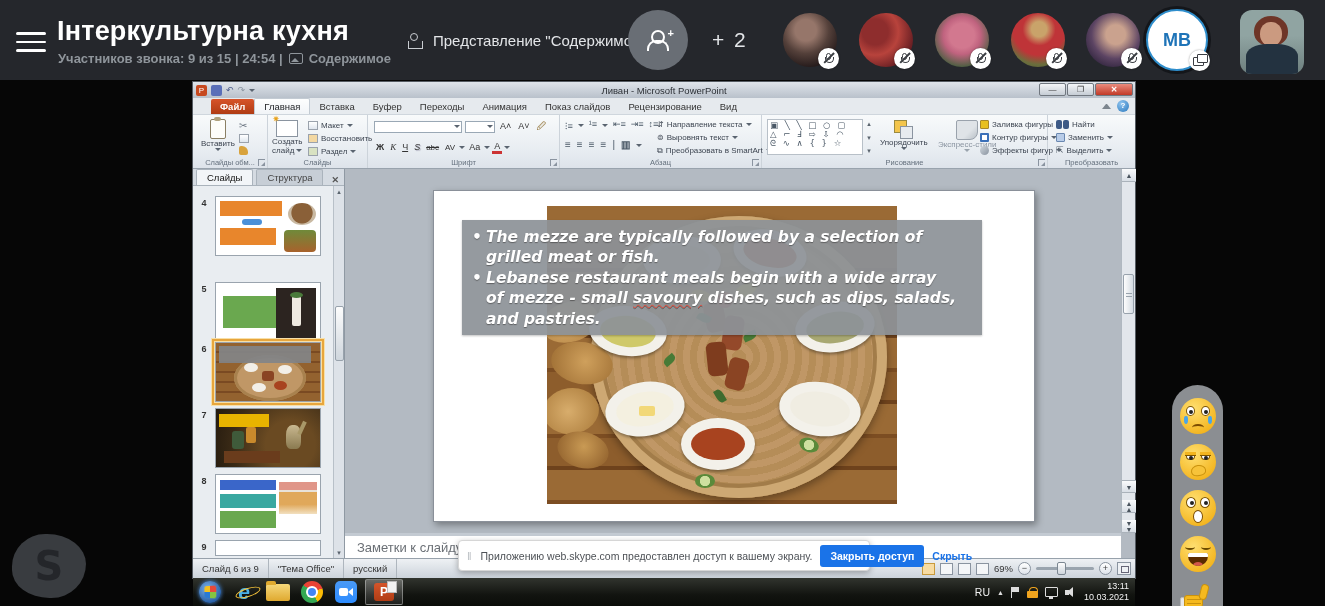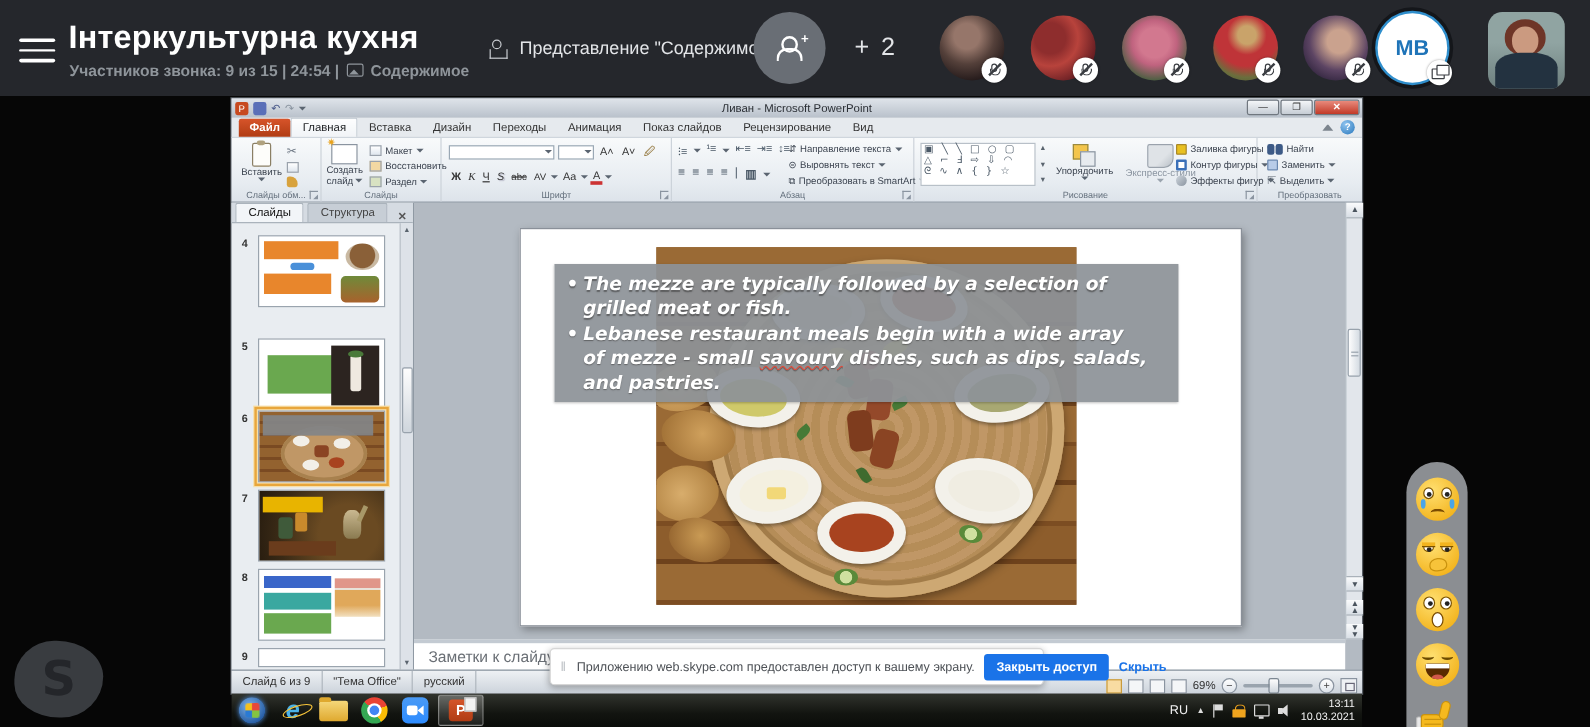--- a/index.html
+++ b/index.html
@@ -51,21 +51,21 @@
   .pp{position:absolute;left:193px;top:82px;width:942px;height:496px;background:#b3bac2;box-shadow:0 0 0 1px #565c63}
   .pp-titlebar{position:absolute;left:0;top:0;width:100%;height:16px;background:linear-gradient(#dfe4ea,#b9c1cb);display:flex;align-items:center}
   .pp-title{position:absolute;left:0;right:0;text-align:center;font-size:9.5px;color:#2b2f35}
   .qat{display:flex;align-items:center;gap:4px;padding-left:3px;position:relative;z-index:2}
   .qico{width:11px;height:11px;border-radius:2px;font-size:8px;line-height:11px;text-align:center;color:#fff}
   .wbtns{position:absolute;right:2px;top:1px;display:flex;gap:1px;z-index:2}
   .wb{width:27px;height:13px;border:1px solid #70777f;border-radius:2px;background:linear-gradient(#f4f6f8,#c6cdd5);font-size:8px;line-height:11px;text-align:center;color:#333}
   .wb.close{width:38px;background:linear-gradient(#e98b7d,#c23a28);color:#fff;font-weight:bold}
   .pp-tabs{position:absolute;left:0;top:16px;width:100%;height:17px;background:#e6eaee;border-bottom:1px solid #cfd6dd;display:flex;align-items:flex-end;font-size:9.5px;color:#333}
   .pptab{padding:2px 9px 2px;cursor:default}
-  .pptab.file{background:linear-gradient(#d7542a,#b03c14);color:#fff;border-radius:2px 2px 0 0;margin-left:6px;font-weight:bold}
+  .pptab.file{background:linear-gradient(#d7542a,#b03c14);color:#fff;border-radius:2px 2px 0 0;margin-left:18px;font-weight:bold}
   .pptab.active{background:linear-gradient(#fdfefe,#f1f4f7);border:1px solid #c3cbd3;border-bottom:none;border-radius:2px 2px 0 0;color:#1d1f22}
   .ribbon-extra{position:absolute;right:6px;top:18px;display:flex;gap:6px;align-items:center}
   .helpico{width:12px;height:12px;border-radius:50%;background:radial-gradient(circle at 35% 30%,#8fc4ef,#2a78bd);color:#fff;font-size:8px;font-weight:bold;text-align:center;line-height:12px}
   .collapseico{width:9px;height:5px;border-left:4px solid transparent;border-right:4px solid transparent;border-bottom:5px solid #7c858e}
   .ribbon{position:absolute;left:0;top:33px;width:100%;height:54px;background:linear-gradient(#f8fafb,#e7ecf1 70%,#dde3ea);border-bottom:1px solid #99a3ad;display:flex}
   .rgroup{position:relative;height:100%;border-right:1px solid #ccd3da}
   .rglabel{position:absolute;left:0;right:0;bottom:1px;text-align:center;font-size:7.5px;color:#64707d}
   .dlg{position:absolute;right:2px;bottom:2px;width:7px;height:7px;border-left:1px solid #8a94a0;border-top:1px solid #8a94a0}
   .dlg:after{content:"";position:absolute;right:0;bottom:0;border-left:4px solid transparent;border-top:4px solid transparent;border-bottom:4px solid #8a94a0;transform:rotate(0deg)}
   .bigbtn{display:flex;flex-direction:column;align-items:center;font-size:8px;color:#3c4450}
@@ -118,21 +118,21 @@
   .txtbox .b:before{content:"•";position:absolute;left:2px;top:0}
   .sp-err{text-decoration:underline;text-decoration-style:wavy;text-decoration-color:#e04a3a;text-decoration-thickness:1px}
   .vscroll{position:absolute;left:928px;top:87px;width:14px;height:364px;background:#e2e6eb;border-left:1px solid #b0b8c0}
   .vsbtn{width:14px;height:13px;background:linear-gradient(#fafbfc,#d8dee5);border-bottom:1px solid #aab2ba;font-size:7px;color:#4a545e;text-align:center;line-height:13px}
   .vsthumb{position:absolute;left:1px;top:105px;width:11px;height:40px;background:linear-gradient(90deg,#fdfdfd,#d4dbe2);border:1px solid #98a2ac;border-radius:2px}
   .vsthumb:after{content:"";position:absolute;left:2px;top:18px;width:6px;height:1px;background:#98a2ac;box-shadow:0 3px 0 #98a2ac}
   .notes{position:absolute;left:152px;top:451px;width:776px;height:25px;background:#fff;border-top:3px solid #c3cad2}
   .notes-label{padding:4px 0 0 12px;font-size:13px;color:#6a6f75}
 
   
-  .statusbar{position:absolute;left:0;top:476px;width:942px;height:20px;background:linear-gradient(#eef1f4,#ccd3db);border-top:1px solid #97a1ab;display:flex;align-items:flex-end;font-size:9.5px;color:#333}
+  .statusbar{position:absolute;left:0;top:476px;width:942px;height:20px;background:linear-gradient(#eef1f4,#ccd3db);border-top:1px solid #97a1ab;display:flex;align-items:center;font-size:9.5px;color:#333}
   .stseg{padding:0 9px;border-right:1px solid #aeb6be;line-height:19px;white-space:nowrap}
   .stright{margin-left:auto;display:flex;align-items:center;gap:5px;padding-right:4px}
   .viewico{width:13px;height:12px;border:1px solid #8a94a0;background:#f4f6f8;position:relative}
   .viewico.on{background:#f8dca2;border-color:#c89a3c}
   .zbtn{width:13px;height:13px;border-radius:50%;border:1px solid #8a94a0;background:linear-gradient(#fff,#dde3ea);text-align:center;line-height:11px;font-size:9px;color:#444}
   .ztrack{position:relative;width:58px;height:3px;background:#9aa4ae;border-radius:2px}
   .ztrack:before{content:"";position:absolute;left:50%;top:-3px;width:1px;height:9px;background:#8a94a0}
   .zthumb{position:absolute;left:21px;top:-5px;width:9px;height:13px;background:linear-gradient(#fdfdfd,#cfd6dd);border:1px solid #7c8792;border-radius:2px}
   .fitico{width:14px;height:13px;border:1px solid #8a94a0;background:#eef1f4;position:relative}
   .fitico:after{content:"";position:absolute;left:3px;top:3px;width:6px;height:5px;border:1px solid #667}
@@ -307,21 +307,21 @@
         <div class="wb">—</div>
         <div class="wb">❐</div>
         <div class="wb close">✕</div>
       </div>
     </div>
 
     <div class="pp-tabs">
       <span class="pptab file">Файл</span>
       <span class="pptab active">Главная</span>
       <span class="pptab">Вставка</span>
-      <span class="pptab">Дизайн</span>
+      <span class="pptab">Буфер</span>
       <span class="pptab">Переходы</span>
       <span class="pptab">Анимация</span>
       <span class="pptab">Показ слайдов</span>
       <span class="pptab">Рецензирование</span>
       <span class="pptab">Вид</span>
     </div>
     <div class="ribbon-extra">
       <span class="collapseico"></span>
       <span class="helpico">?</span>
     </div>

